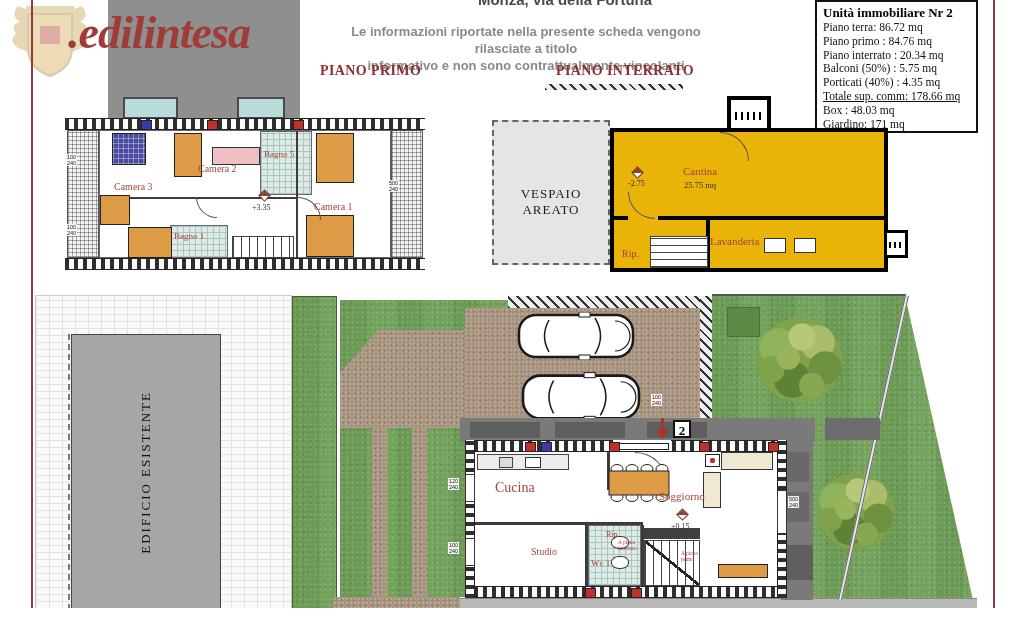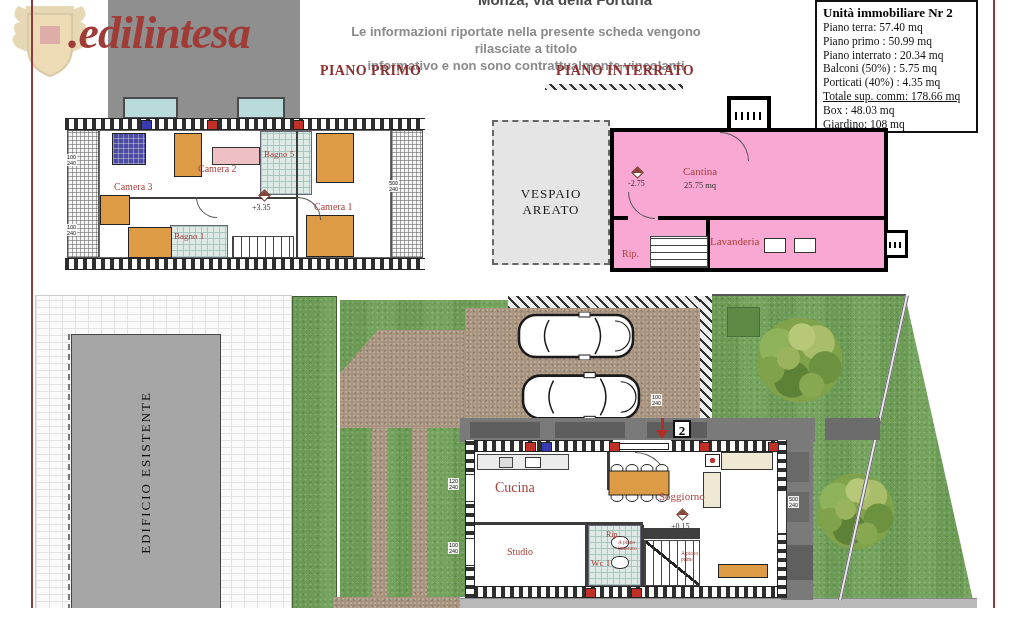--- a/index.html
+++ b/index.html
@@ -81,28 +81,28 @@
   <div class="a" style="left:330px;top:23px;width:392px;text-align:center;font:bold 13px/17px 'Liberation Sans',sans-serif;color:#8a8a8a;">
     <div>Le informazioni riportate nella presente scheda vengono rilasciate a titolo</div>
     <div>informativo e non sono contrattualmente vincolanti</div>
   </div>
 
   <div class="fh" style="left:320px;top:63px;">PIANO PRIMO</div>
   <div class="fh" style="left:556px;top:63px;">PIANO INTERRATO</div>
 
   <div class="a" style="left:815px;top:0;width:163px;height:133px;border:2px solid #111;background:#fff;padding:3px 6px;">
     <div style="font:bold 13px 'Liberation Serif',serif;color:#000;white-space:nowrap;">Unità immobiliare Nr 2</div>
-    <div class="ibrow">Piano terra: 57.40 mq</div>
-    <div class="ibrow">Piano primo : 50.99 mq</div>
+    <div class="ibrow">Piano terra: 86.72 mq</div>
+    <div class="ibrow">Piano primo : 84.76 mq</div>
     <div class="ibrow">Piano interrato : 20.34 mq</div>
     <div class="ibrow">Balconi (50%) : 5.75 mq</div>
     <div class="ibrow">Porticati (40%) : 4.35 mq</div>
     <div class="ibrow" style="text-decoration:underline;">Totale sup. comm: 178.66 mq</div>
     <div class="ibrow">Box : 48.03 mq</div>
-    <div class="ibrow">Giardino: 108 mq</div>
+    <div class="ibrow">Giardino: 171 mq</div>
   </div>
 
   <div class="a" style="left:31px;top:0;width:2px;height:632px;background:#8d3b3b;"></div>
   <div class="a" style="left:993px;top:0;width:2px;height:632px;background:#8d3b3b;"></div>
   <div class="a" style="left:31px;top:630px;width:964px;height:2px;background:#8d3b3b;"></div>
 
   <div class="a" style="left:65px;top:118px;width:360px;height:152px;">
     <div class="a wallH" style="left:0;top:0;width:360px;height:12px;"></div>
     <div class="a wallH" style="left:0;top:140px;width:360px;height:12px;"></div>
     <div class="a balc" style="left:2px;top:12px;width:32px;height:128px;"></div>
@@ -141,21 +141,21 @@
 240</div>
   </div>
 
   <div class="a hatch45" style="left:545px;top:84px;width:138px;height:6px;"></div>
   <div class="a" style="left:492px;top:120px;width:118px;height:145px;background:#e5e5e5;border:2px dashed #666;text-align:center;">
     <div style="padding-top:64px;font:13px 'Liberation Serif',serif;color:#1a1a1a;letter-spacing:1px;">VESPAIO AREATO</div>
   </div>
   <div class="a" style="left:727px;top:96px;width:44px;height:36px;background:#fff;border:4px solid #000;">
     <div class="a" style="left:4px;top:12px;width:28px;height:8px;background:repeating-linear-gradient(90deg,#000 0 2px,#fff 2px 6px);"></div>
   </div>
-  <div class="a" style="left:610px;top:128px;width:278px;height:144px;background:#f9a8d4;border:4px solid #000;">
+  <div class="a" style="left:610px;top:128px;width:278px;height:144px;background:#eab308;border:4px solid #000;">
     <div class="a blk" style="left:0;top:84px;width:14px;height:4px;"></div>
     <div class="a blk" style="left:44px;top:84px;width:226px;height:4px;"></div>
     <div class="a blk" style="left:92px;top:88px;width:4px;height:48px;"></div>
     <div class="a stairsH" style="left:36px;top:104px;width:58px;height:32px;"></div>
     <div class="arc" style="left:14px;top:60px;width:26px;height:26px;"></div>
     <div class="arc2" style="left:106px;top:0;width:28px;height:28px;"></div>
     <div class="a win" style="left:150px;top:106px;width:22px;height:15px;"></div>
     <div class="a win" style="left:180px;top:106px;width:22px;height:15px;"></div>
     <div class="rlb" style="left:69px;top:33px;font-size:11px;">Cantina</div>
     <div class="rlb dk" style="left:70px;top:48px;font-size:8.5px;">25.75 mq</div>
@@ -277,21 +277,21 @@
       <div class="a win" style="left:60px;top:17px;width:16px;height:11px;"></div>
       <div class="a" style="left:34px;top:17px;width:14px;height:11px;background:#ddd;border:1px solid #444;"></div>
       <div class="a sofa" style="left:256px;top:12px;width:52px;height:18px;"></div>
       <div class="a sofa" style="left:238px;top:32px;width:18px;height:36px;"></div>
       <div class="a" style="left:240px;top:14px;width:15px;height:13px;background:#fff;border:1px solid #222;background-image:radial-gradient(circle at 50% 50%,#b33 2.5px,transparent 3px);"></div>
       <div class="a furn" style="left:253px;top:124px;width:50px;height:14px;"></div>
       <div class="rlb" style="left:30px;top:40px;font-size:14px;">Cucina</div>
       <div class="rlb" style="left:194px;top:50px;font-size:11px;">Soggiorno</div>
       <div class="rlb dk" style="left:206px;top:82px;font-size:8px;">+0.15</div>
       <div class="diam" style="left:213px;top:70px;"></div>
-      <div class="rlb" style="left:42px;top:106px;font-size:10px;">Studio</div>
+      <div class="rlb" style="left:66px;top:106px;font-size:10px;">Studio</div>
       <div class="rlb" style="left:126px;top:118px;font-size:9px;">Wc 1</div>
       <div class="rlb" style="left:141px;top:90px;font-size:8px;">Rip.</div>
       <div class="rlb" style="left:153px;top:99px;font:5.5px/6px 'Liberation Serif',serif;white-space:pre-line;">A piano
 interrato</div>
       <div class="rlb" style="left:216px;top:110px;font:5.5px/6px 'Liberation Serif',serif;white-space:pre-line;">A piano
 primo</div>
       <div class="mk mkr" style="left:60px;top:2px;"></div>
       <div class="mk mkb" style="left:76px;top:2px;"></div>
       <div class="mk mkr" style="left:144px;top:2px;"></div>
       <div class="mk mkr" style="left:234px;top:2px;"></div>

